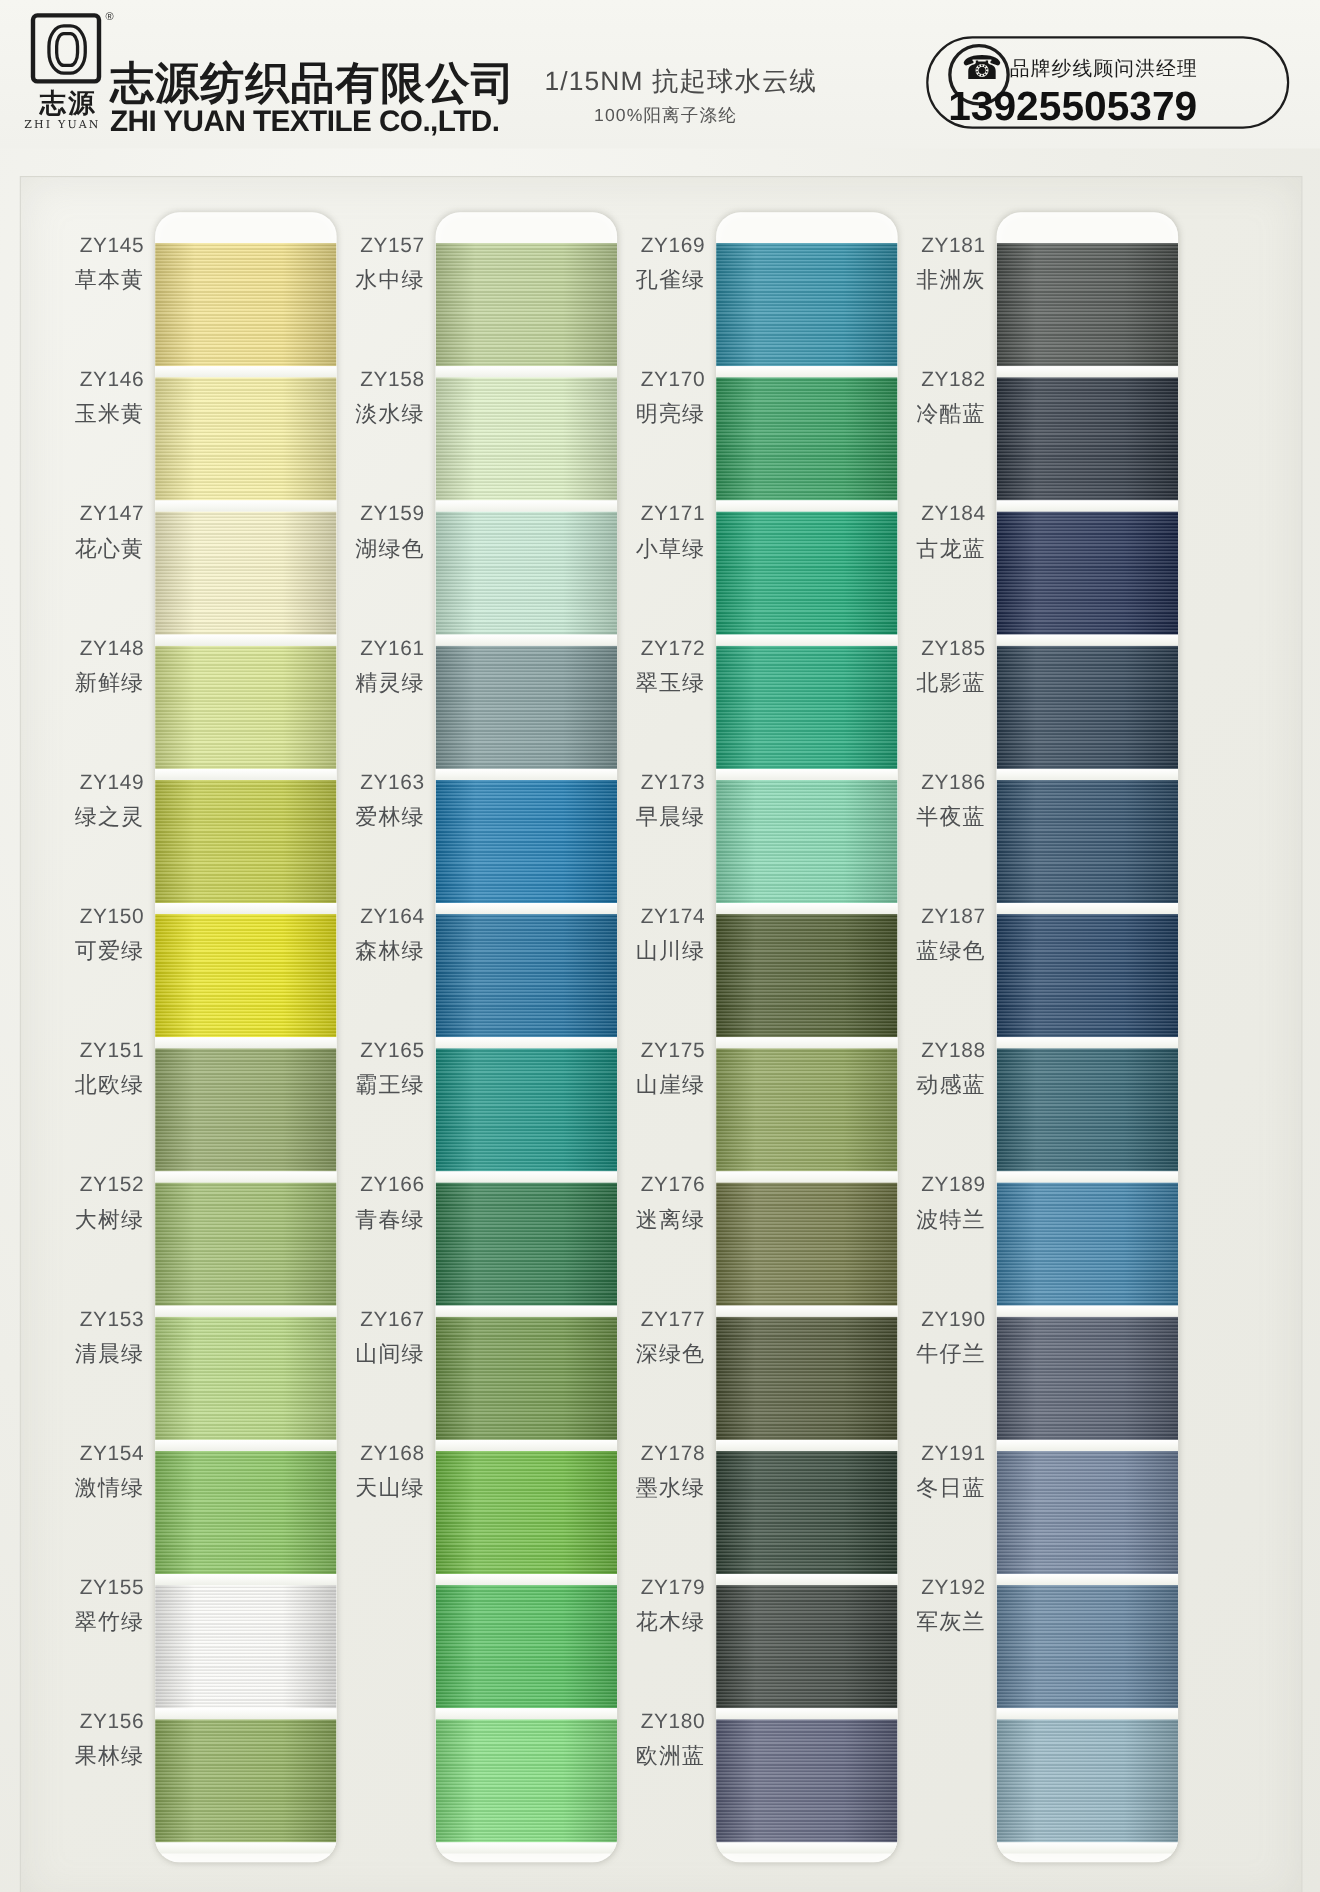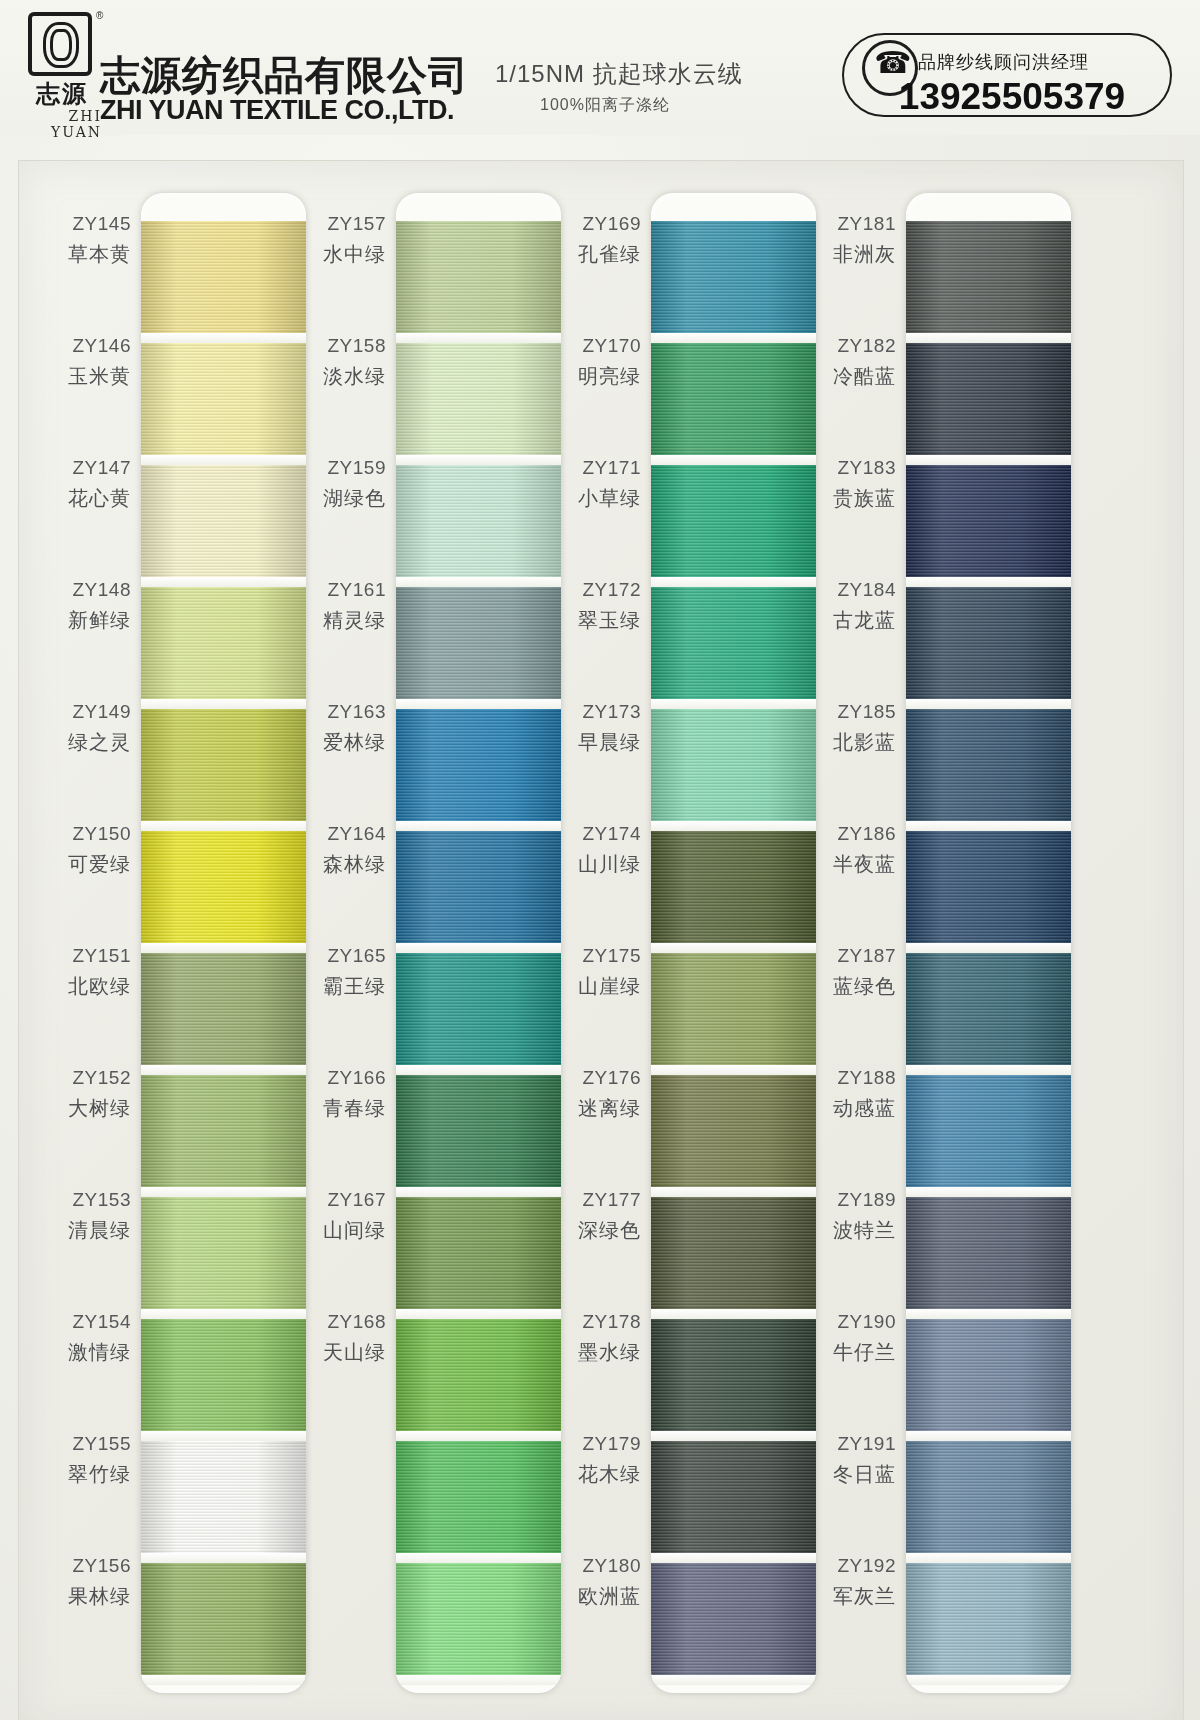--- a/index.html
+++ b/index.html
@@ -35,22 +35,22 @@
     content:"";position:absolute;left:18px;top:13px;width:16px;height:26px;
     border:3px solid #1c1c1c;border-radius:8px/13px;
   }
   .logo-reg{position:absolute;left:76px;top:2px;font-size:10px;color:#2b2b2b;}
   .logo-cn{
     position:absolute;left:2px;top:70px;width:80px;text-align:center;
     font-size:24px;font-weight:bold;color:#1c1c1c;letter-spacing:2px;
     font-family:"DejaVu Serif","Liberation Serif",serif;
   }
   .logo-py{
-    position:absolute;left:2px;top:100px;width:80px;text-align:right;
-    font-size:14px;color:#2b2b2b;letter-spacing:2px;
+    position:absolute;left:2px;top:100px;width:80px;text-align:left;
+    font-size:10px;color:#2b2b2b;letter-spacing:2px;
     font-family:"DejaVu Serif","Liberation Serif",serif;
   }
   .company-cn{
     position:absolute;left:100px;top:48px;
     font-size:40px;font-weight:bold;color:#1b1b1b;letter-spacing:1px;
     white-space:nowrap;
   }
   .company-en{
     position:absolute;left:100px;top:95px;
     font-size:27px;font-weight:bold;color:#1b1b1b;letter-spacing:-0.5px;
@@ -77,21 +77,21 @@
   .phone-glyph{
     position:absolute;left:874px;top:48px;
     font-size:30px;line-height:30px;color:#151515;
     transform:scaleX(-1);
   }
   .contact-role{
     position:absolute;left:918px;top:50px;
     font-size:18px;color:#1d1d1d;letter-spacing:1px;white-space:nowrap;
   }
   .contact-phone{
-    position:absolute;left:862px;top:76px;width:300px;text-align:center;
+    position:absolute;left:862px;top:76px;width:300px;text-align:left;
     font-size:37px;font-weight:bold;color:#111;letter-spacing:0px;
     white-space:nowrap;
   }
 
   
   .board{
     position:absolute;left:18px;top:136px;width:1164px;height:1570px;
     background:linear-gradient(135deg,#f4f4ef 0%,#ededE6 40%,#e9e9e2 100%);
     border:1px solid #d8d8d0;
     box-shadow:inset 0 0 40px rgba(160,160,150,.18);
@@ -498,24 +498,20 @@
       <div class="labels">
           <div class="lab">
             <div class="code">ZY181</div>
             <div class="name">非洲灰</div>
           </div>
           <div class="lab">
             <div class="code">ZY182</div>
             <div class="name">冷酷蓝</div>
           </div>
           <div class="lab">
-            <div class="code">ZY183</div>
-            <div class="name">贵族蓝</div>
-          </div>
-          <div class="lab">
             <div class="code">ZY184</div>
             <div class="name">古龙蓝</div>
           </div>
           <div class="lab">
             <div class="code">ZY185</div>
             <div class="name">北影蓝</div>
           </div>
           <div class="lab">
             <div class="code">ZY186</div>
             <div class="name">半夜蓝</div>

